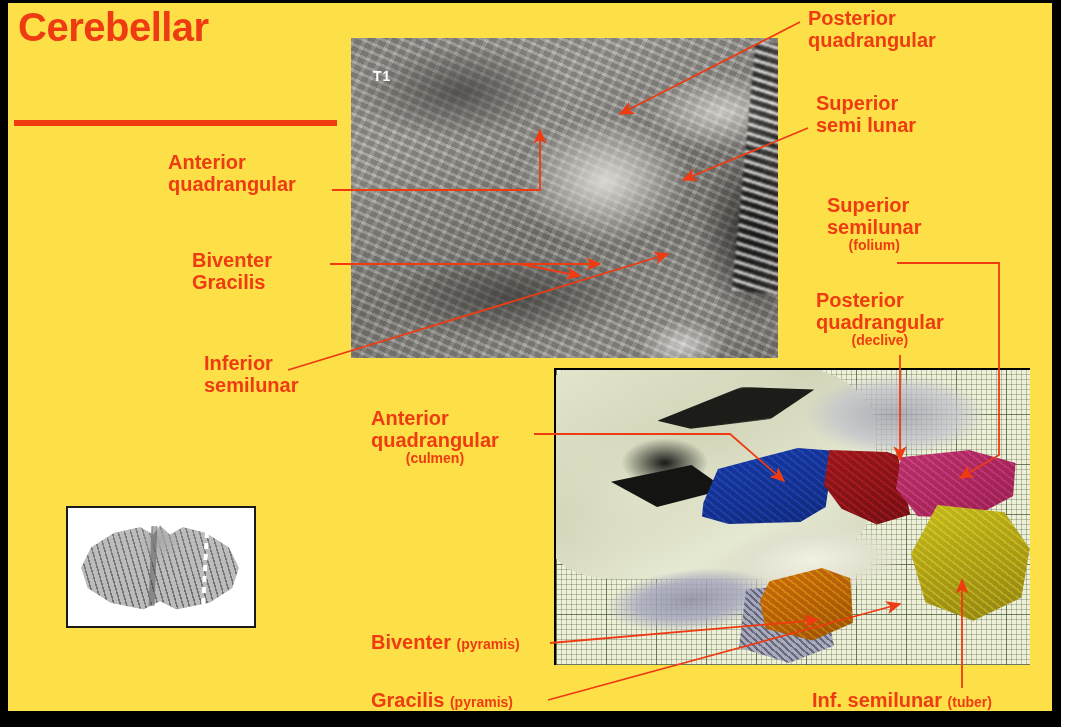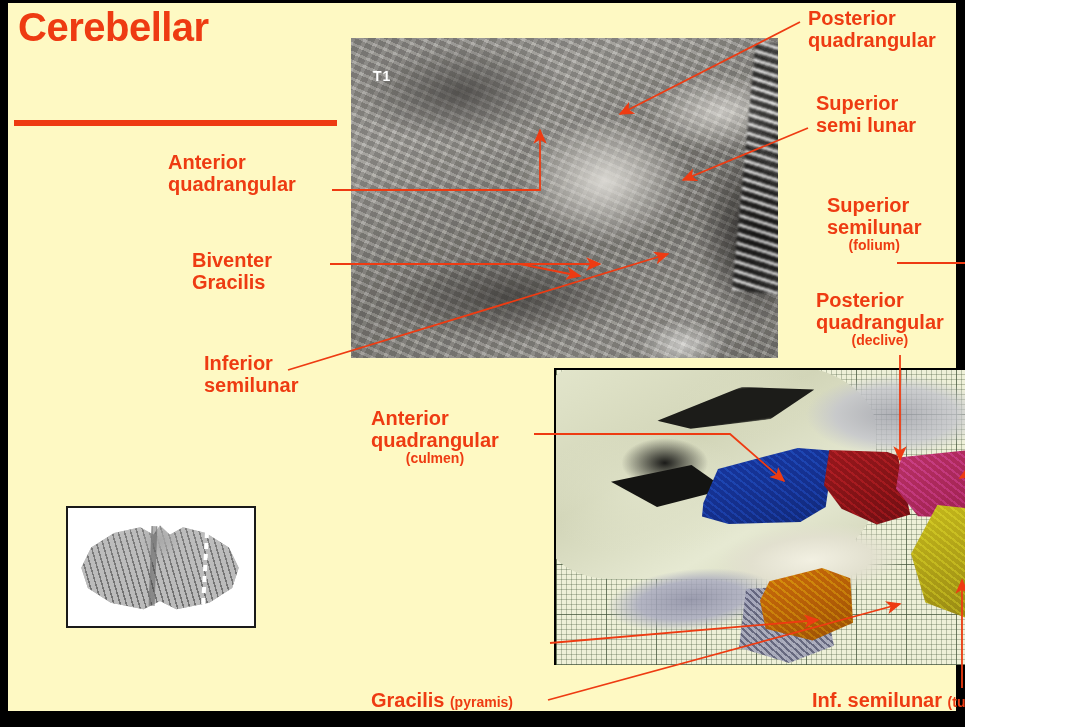--- a/index.html
+++ b/index.html
@@ -3,23 +3,23 @@
 <meta charset="utf-8">
 <title>Cerebellar Hemispheres</title>
 <style>
   html,body{margin:0;padding:0;background:#ffffff;}
   body{
     font-family:"Liberation Sans", sans-serif;
     -webkit-font-smoothing:antialiased;
   }
   #slide{
     position:relative;
-    width:965px;
+    width:1061px;
     height:727px;
-    background:#fef9c3;
+    background:#fde047;
     overflow:hidden;
   }
   
   .edge{position:absolute;background:#000000;}
   .edge-left  {left:0;   top:0;    width:8px;  height:727px;}
   .edge-bottom{left:0;   bottom:0; width:1087px;height:16px;}
   .edge-right {right:0;  top:0;    width:9px;  height:727px;}
   .edge-top   {left:0;   top:0;    width:1087px;height:3px;}
 
   
@@ -425,20 +425,24 @@
     <div>quadrangular</div>
     <div class="sub">(declive)</div>
   </div>
 
   <div class="lbl" style="left:371px; top:408px;">
     <div>Anterior</div>
     <div>quadrangular</div>
     <div class="sub">(culmen)</div>
   </div>
 
+  <div class="lbl lbl-inline" style="left:371px; top:632px;">
+    <span>Biventer</span>
+    <span class="sub">(pyramis)</span>
+  </div>
 
   <div class="lbl lbl-inline" style="left:371px; top:690px;">
     <span>Gracilis</span>
     <span class="sub">(pyramis)</span>
   </div>
 
   <div class="lbl lbl-inline" style="left:812px; top:690px;">
     <span>Inf. semilunar</span>
     <span class="sub">(tuber)</span>
   </div>

